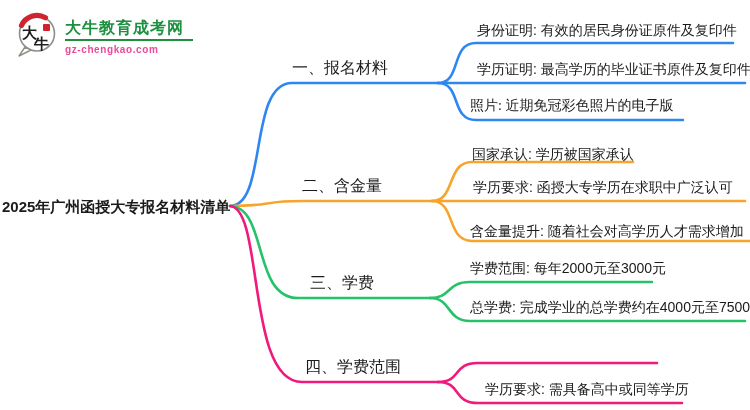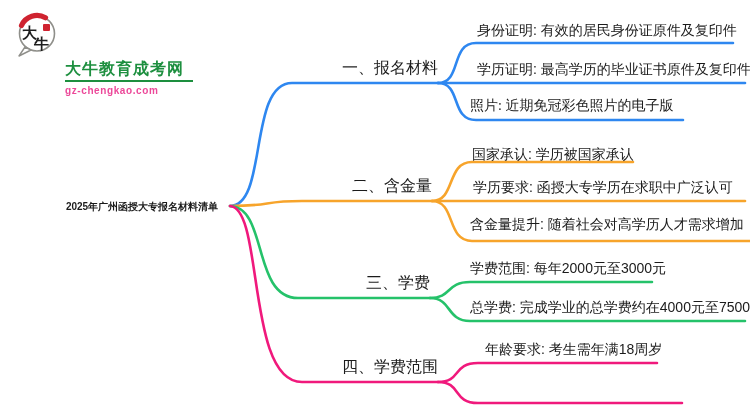--- a/index.html
+++ b/index.html
@@ -10,33 +10,33 @@
     position:relative;overflow:hidden;
     color:#1a1a1a;
   }
   .stage{position:absolute;inset:0;width:750px;height:410px;}
   .lines{position:absolute;left:0;top:0;}
 
   
   .logo{position:absolute;left:14px;top:11px;display:flex;align-items:flex-start;gap:5px;cursor:pointer;}
   .logo-icon{width:46px;height:47px;flex:0 0 auto;}
   .logo-text{padding-top:8px;}
-  .logo-name{font-size:16px;font-weight:bold;color:#1d8f3f;letter-spacing:1px;line-height:18px;margin-top:41px;}
+  .logo-name{font-size:16px;font-weight:bold;color:#1d8f3f;letter-spacing:1px;line-height:18px;}
   .logo-divider{height:2px;background:#1d8f3f;margin:2px 0 1px 0;width:128px;}
   .logo-domain{font-size:10px;font-weight:bold;color:#ec4899;letter-spacing:0.6px;line-height:15px;}
 
   
   .root-label{
     position:absolute;left:2px;top:196px;width:224px;
-    font-size:10px;font-weight:bold;text-align:center;
-    line-height:21px;white-space:nowrap;color:#1b1b1b;margin-left:28px;
+    font-size:15px;font-weight:bold;text-align:center;
+    line-height:21px;white-space:nowrap;color:#1b1b1b;
   }
   .node-label{
     position:absolute;font-size:16px;line-height:22px;
-    text-align:right;white-space:nowrap;color:#1b1b1b;
+    text-align:left;white-space:nowrap;color:#1b1b1b;
   }
   .sub-label{
     position:absolute;font-size:14px;line-height:20px;
     white-space:nowrap;color:#1b1b1b;
   }
 </style>
 </head>
 <body>
 
 <div class="stage">
@@ -92,20 +92,20 @@
   <div class="node-label" style="left:302px;top:175px;width:130px;">二、含金量</div>
   <div class="node-label" style="left:310px;top:272px;width:120px;">三、学费</div>
   <div class="node-label" style="left:305px;top:356px;width:133px;">四、学费范围</div>
 
   <div class="sub-label" style="left:477px;top:20px;">身份证明: 有效的居民身份证原件及复印件</div>
   <div class="sub-label" style="left:477px;top:59px;">学历证明: 最高学历的毕业证书原件及复印件</div>
   <div class="sub-label" style="left:470px;top:96px;font-family:Liberation Serif, serif;">照片: 近期免冠彩色照片的电子版</div>
 
   <div class="sub-label" style="left:472px;top:144px;">国家承认: 学历被国家承认</div>
   <div class="sub-label" style="left:473px;top:177px;">学历要求: 函授大专学历在求职中广泛认可</div>
-  <div class="sub-label" style="left:470px;top:214px;">含金量提升: 随着社会对高学历人才需求增加</div>
+  <div class="sub-label" style="left:470px;top:221px;">含金量提升: 随着社会对高学历人才需求增加</div>
 
   <div class="sub-label" style="left:470px;top:258px;">学费范围: 每年2000元至3000元</div>
   <div class="sub-label" style="left:470px;top:297px;">总学费: 完成学业的总学费约在4000元至7500元</div>
 
-  <div class="sub-label" style="left:485px;top:339px;">年龄要求: 考生需年满18周岁</div>
+  <div class="sub-label" style="left:485px;top:379px;">学历要求: 需具备高中或同等学历</div>
 
 </div>
 
 </body></html>

